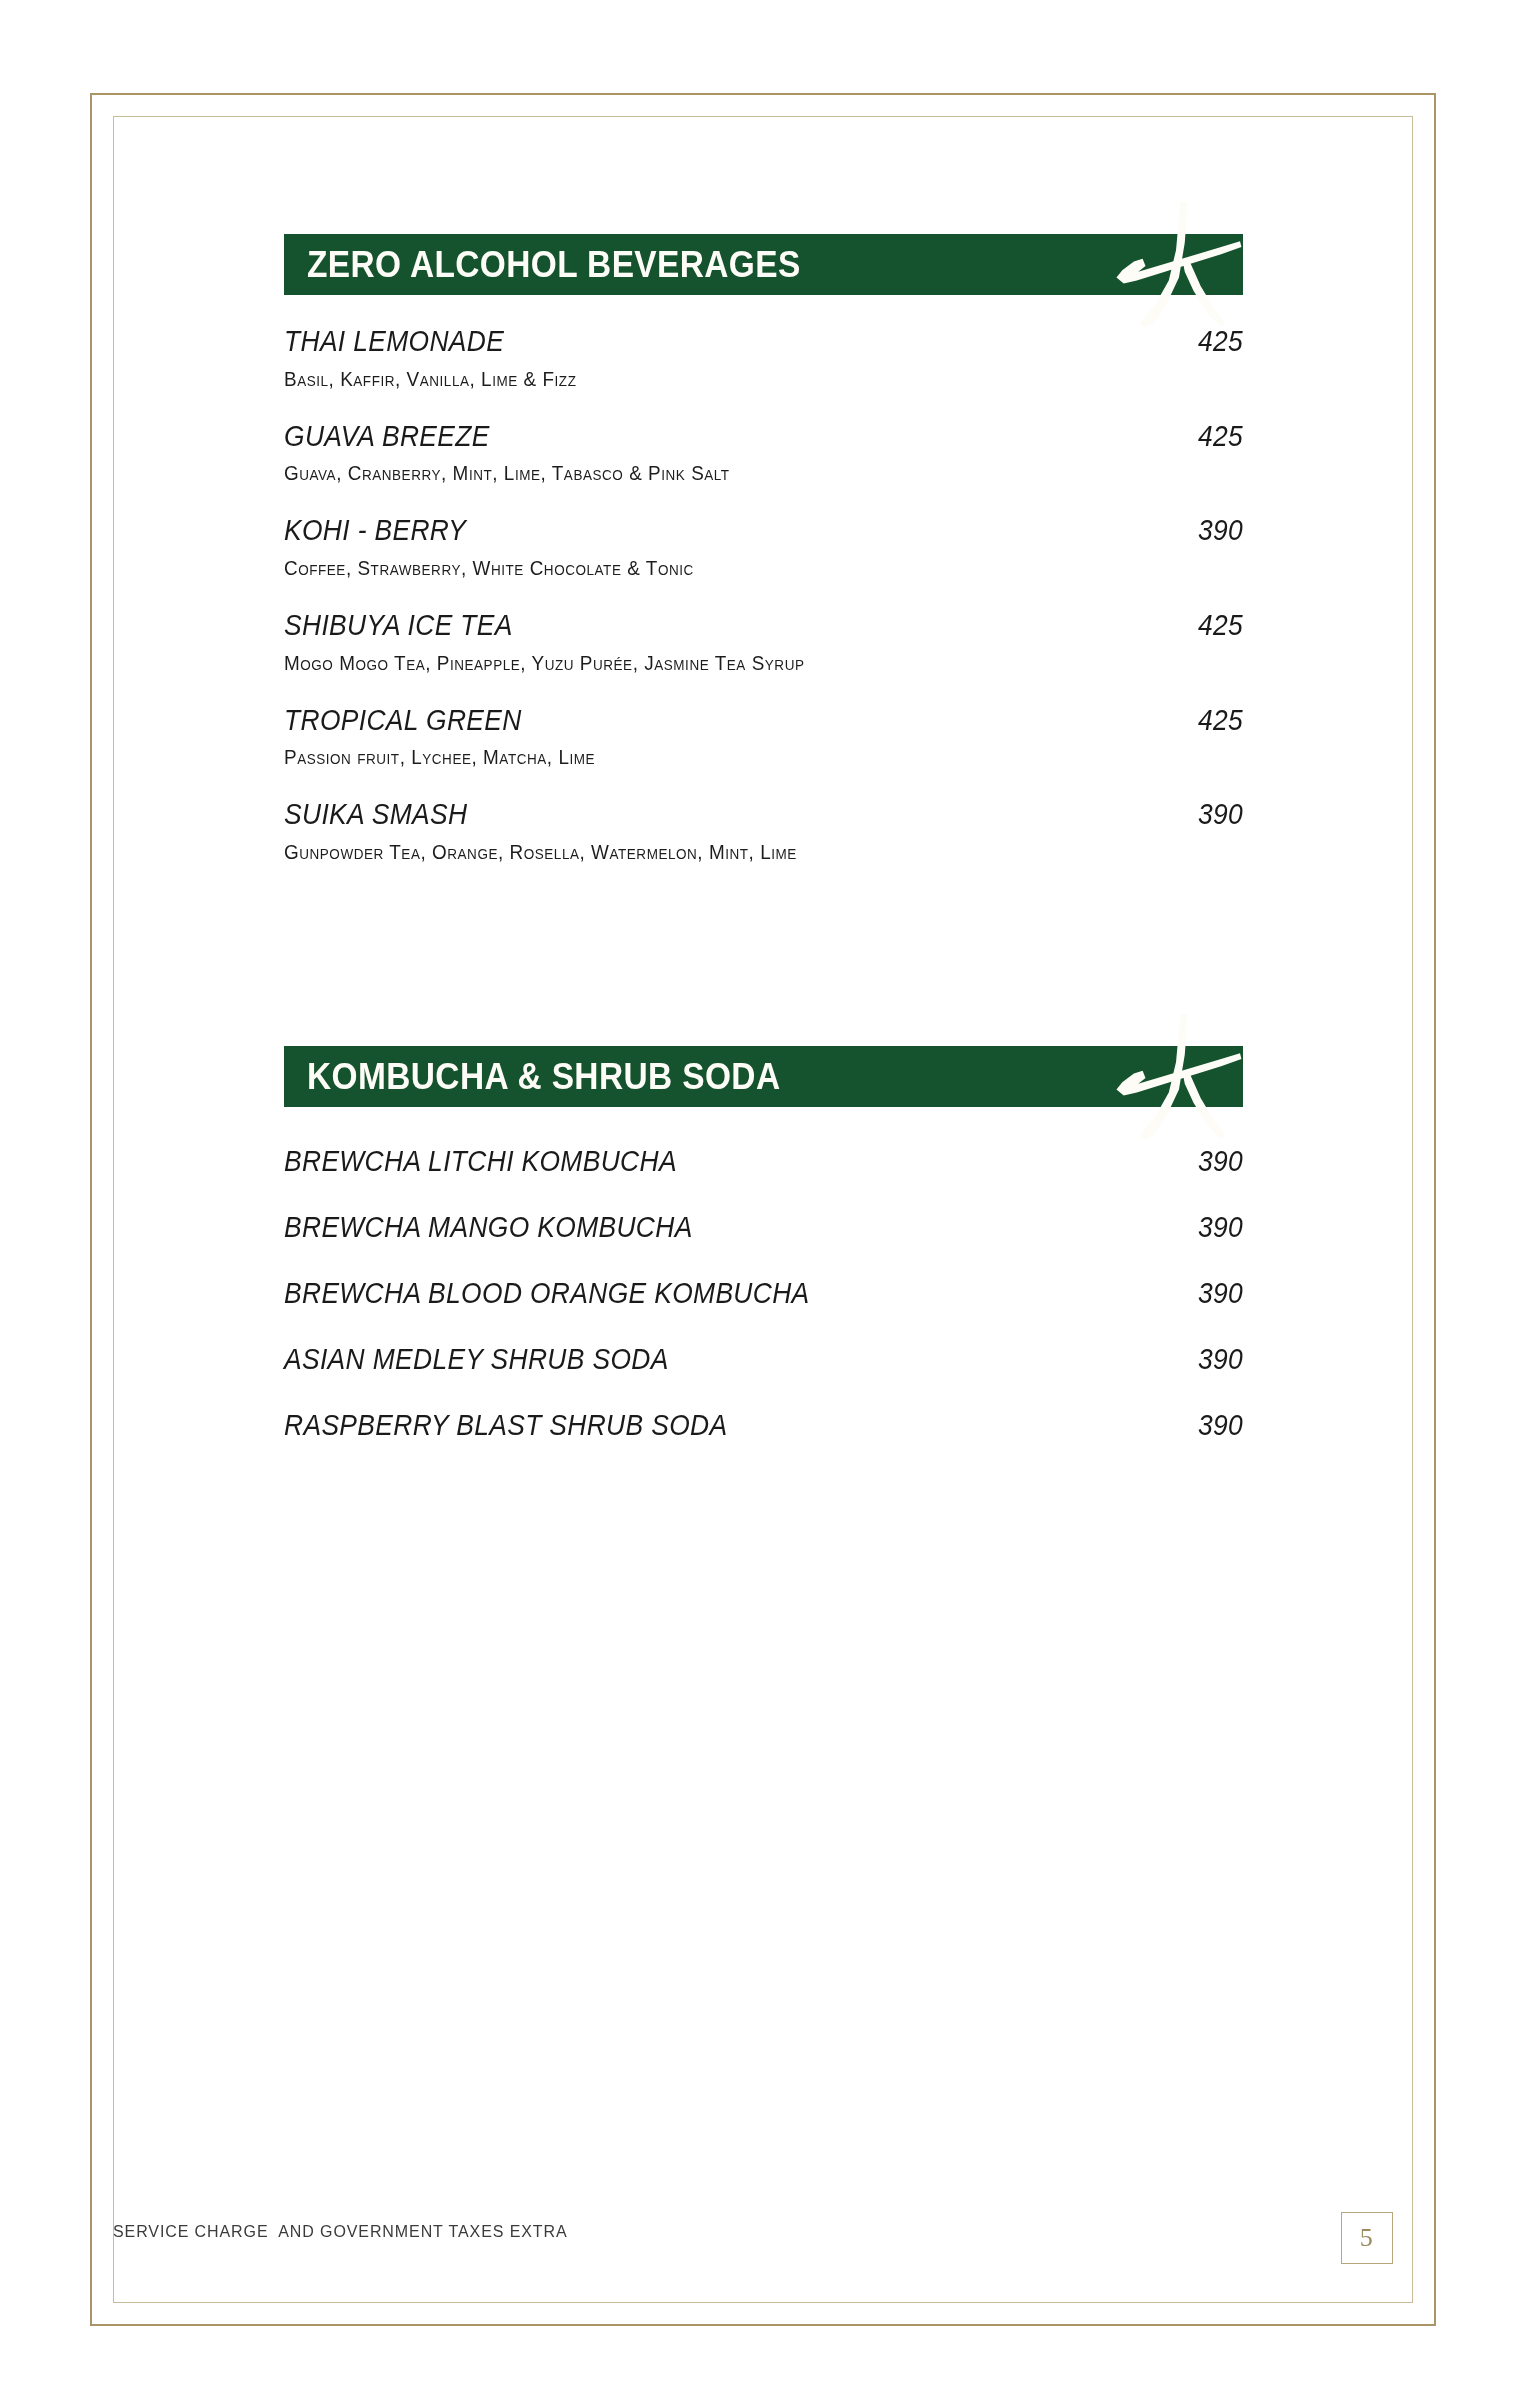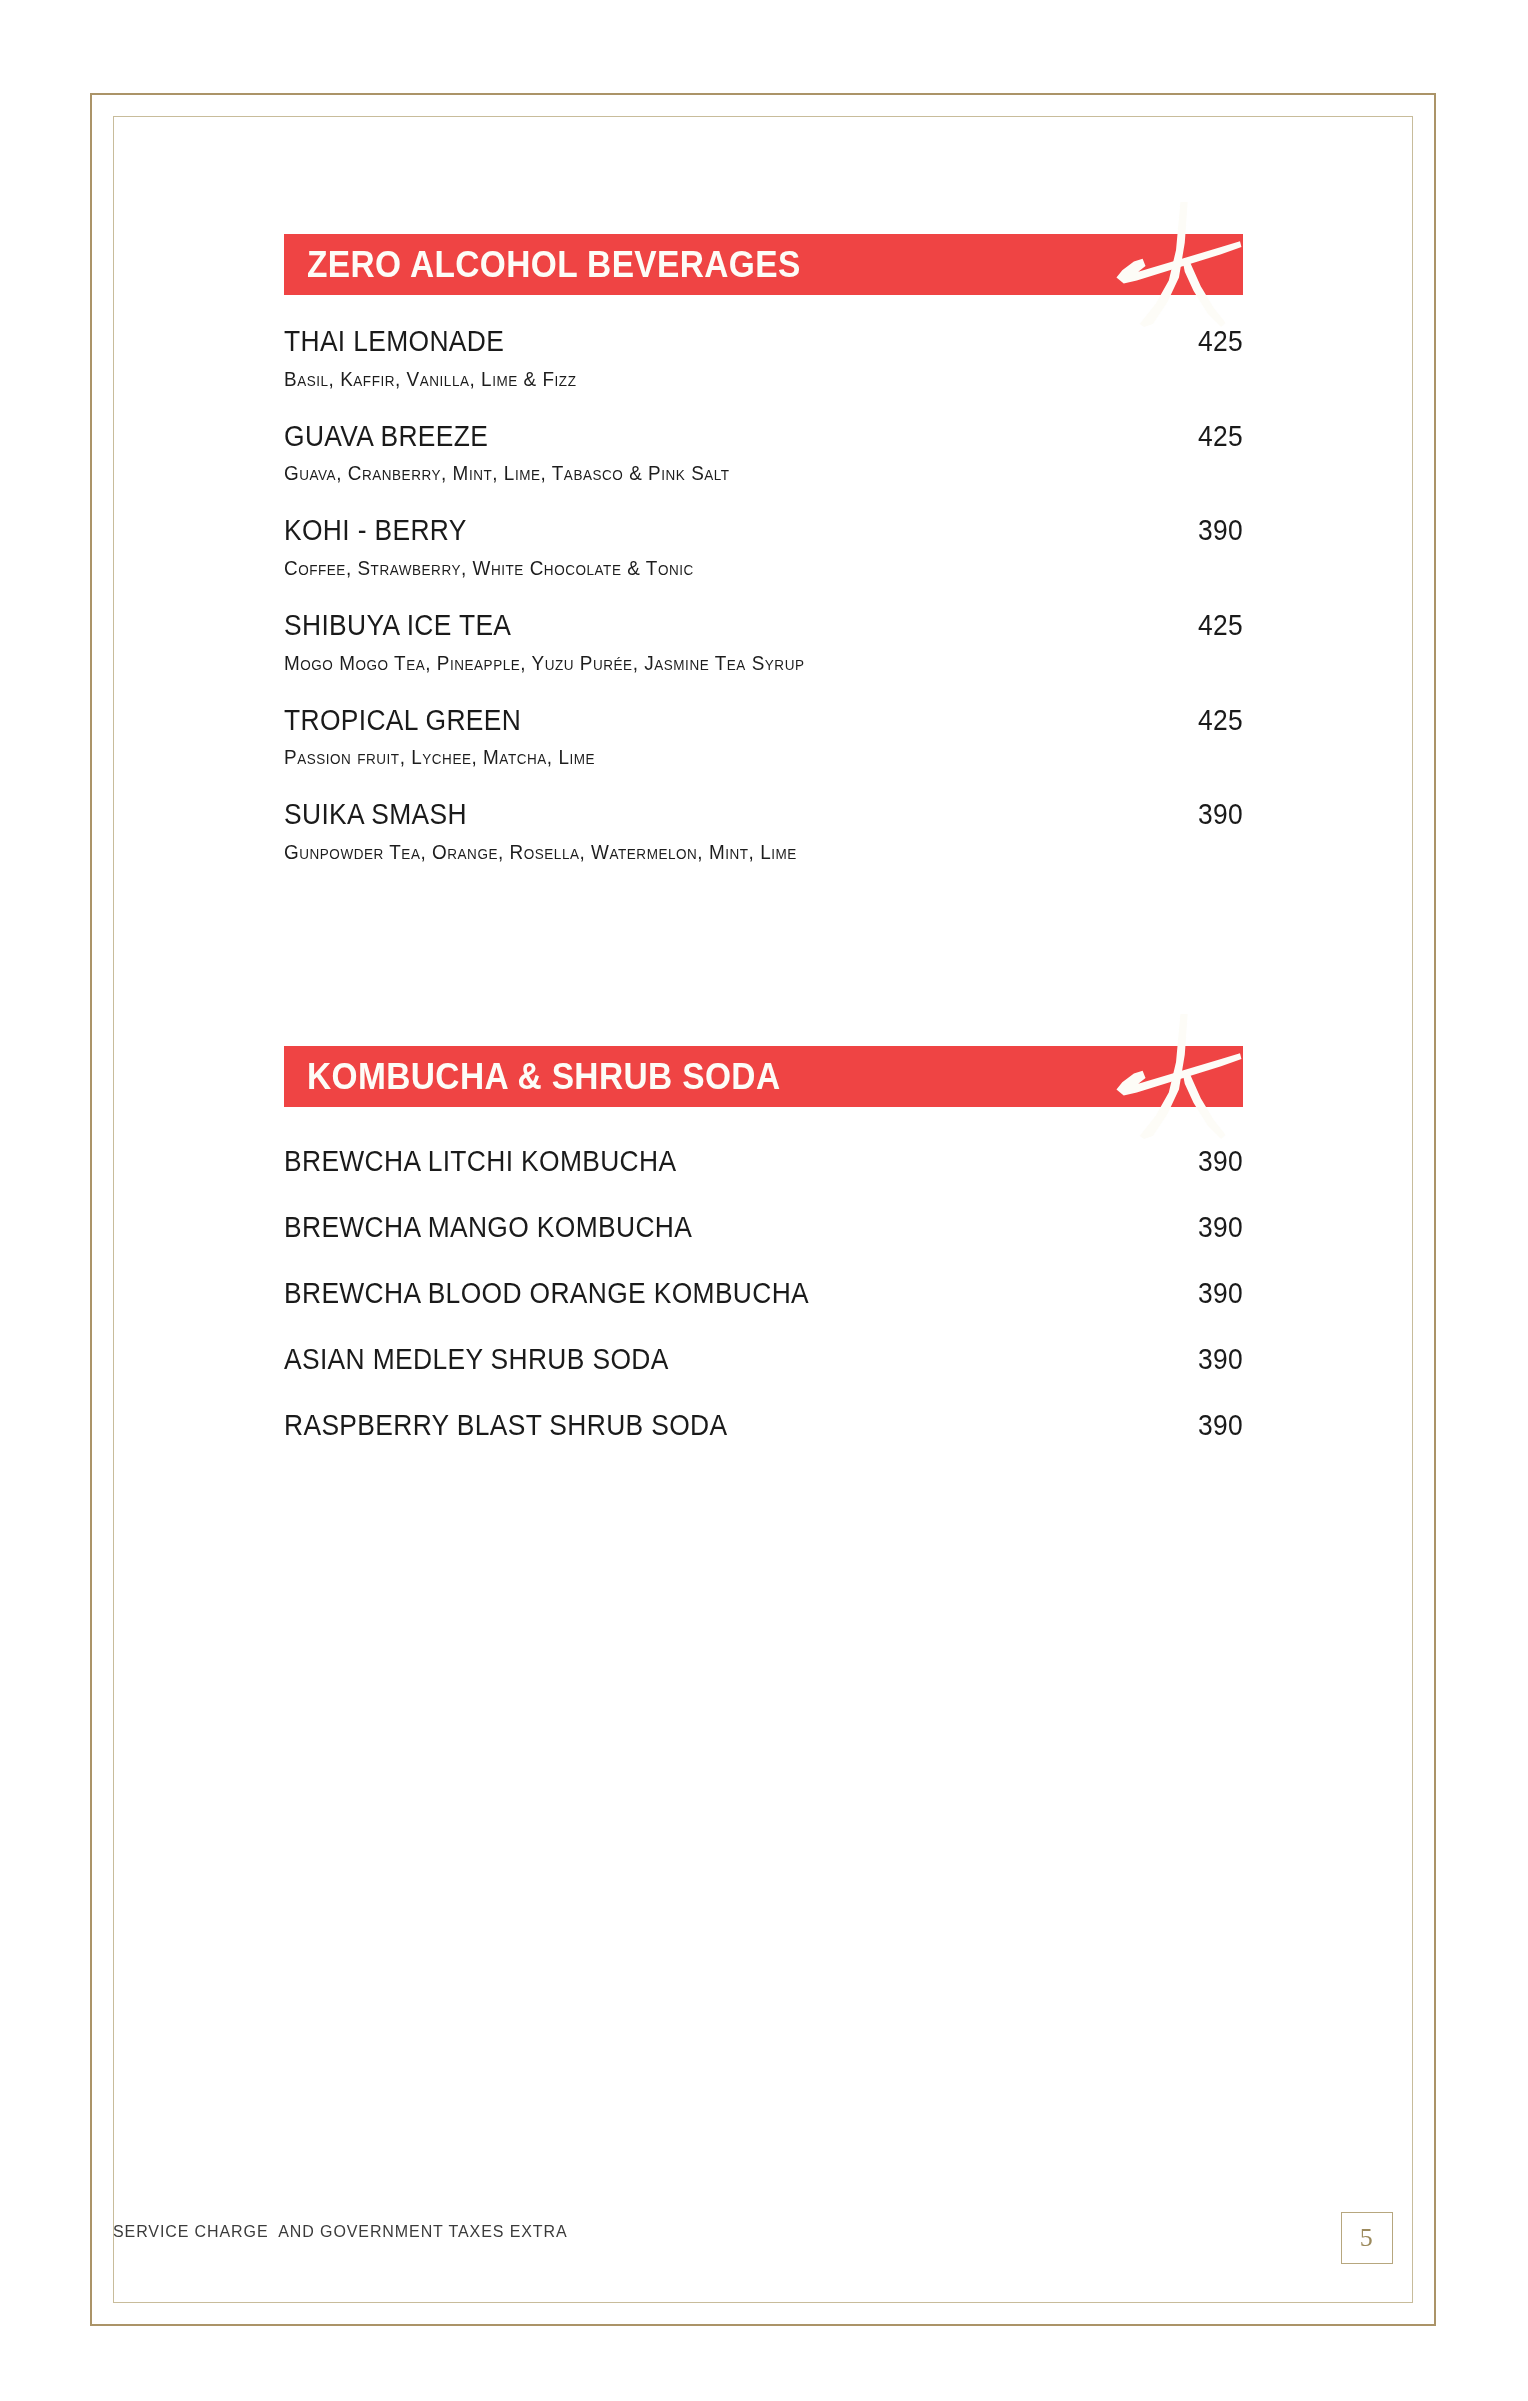--- a/index.html
+++ b/index.html
@@ -47,21 +47,21 @@
     width: 959px;
   }
 
   
   .section {
     position: relative;
   }
   .banner {
     position: relative;
     height: 61px;
-    background: #ef4444;
+    background: #14532d;
     display: flex;
     align-items: center;
     box-sizing: border-box;
     padding-left: 23px;
   }
   .banner-title {
     color: #fdfcf7;
     font-family: "Liberation Sans", sans-serif;
     font-size: 36px;
     font-weight: bold;
@@ -88,20 +88,21 @@
   .items {
     padding-top: 29px;
   }
   .item {
     margin-bottom: 28px;
   }
   .item-line {
     display: flex;
     align-items: flex-start;
     justify-content: space-between;
+    font-style: italic;
   }
   .item-name {
     font-family: "Liberation Sans", sans-serif;
     font-size: 30px;
     font-weight: 400;
     color: #1a1a1a;
     letter-spacing: 0.4px;
     transform: scaleX(0.88);
     transform-origin: left center;
     white-space: nowrap;

